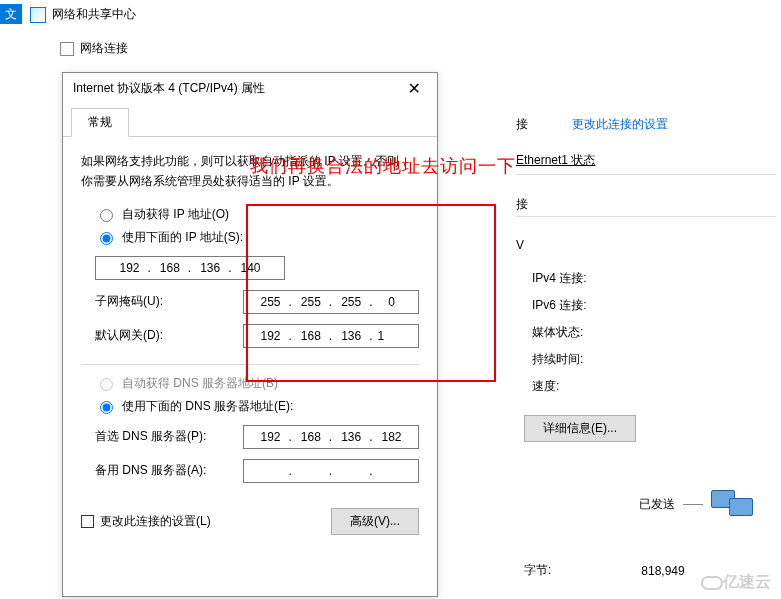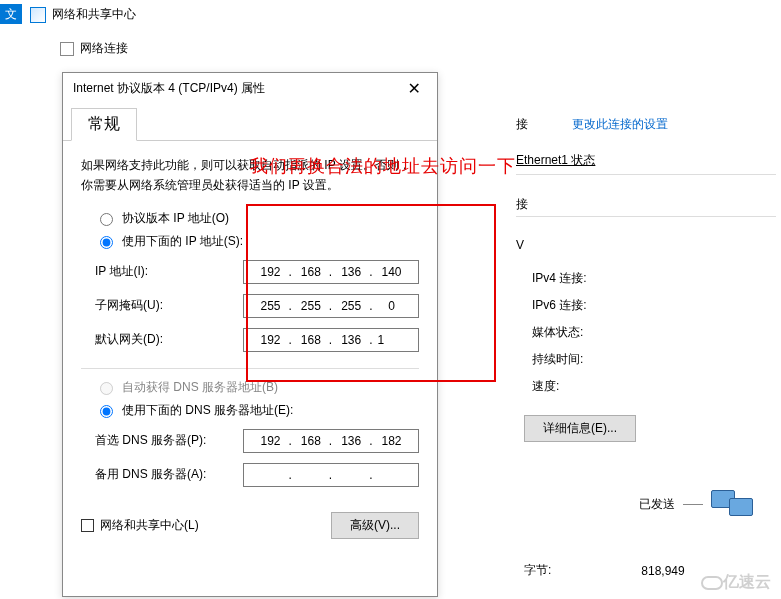--- a/index.html
+++ b/index.html
@@ -74,21 +74,21 @@
     padding: 0 8px;
     border-bottom: 1px solid #ccc;
     margin-top: 4px;
   }
   .tab {
     padding: 5px 16px;
     border: 1px solid #ccc;
     border-bottom: 1px solid #fff;
     margin-bottom: -1px;
     background: #fff;
-    font-size: 16px;
+    font-size: 12px;
   }
   .dialog-body {
     padding: 14px 18px;
   }
   .desc-text {
     line-height: 1.7;
     margin-bottom: 14px;
   }
   .radio-row {
     display: flex;
@@ -315,29 +315,28 @@
   </div>
   <div class="tabs">
     <div class="tab">常规</div>
   </div>
   <div class="dialog-body">
     <div class="desc-text">如果网络支持此功能，则可以获取自动指派的 IP 设置。否则，你需要从网络系统管理员处获得适当的 IP 设置。</div>
 
     <div class="ip-section">
       <div class="radio-row">
         <input type="radio" class="radio" name="ipmode" style="">
-        <span>协议版本 IP 地址(O)</span>
+        <span>自动获得 IP 地址(O)</span>
       </div>
       <div class="radio-row">
         <input type="radio" class="radio" name="ipmode" checked="" style="">
         <span>使用下面的 IP 地址(S):</span>
       </div>
 
       <div class="field-row">
-        <span class="field-label">IP 地址(I):</span>
         <div class="ip-input">
           <input class="ip-octet" value="192" style="">
             <span class="ip-dot">.</span>
           <input class="ip-octet" value="168" style="">
             <span class="ip-dot">.</span>
           <input class="ip-octet" value="136" style="">
             <span class="ip-dot">.</span>
           <input class="ip-octet" value="140" style="">
         </div>
       </div>
@@ -403,21 +402,21 @@
             <span class="ip-dot">.</span>
           <input class="ip-octet" value="" style="">
             <span class="ip-dot">.</span>
           <input class="ip-octet" value="" style="">
         </div>
       </div>
     </div>
 
     <div class="checkbox-row">
       <span class="checkbox"></span>
-      <span>网络和共享中心(L)</span>
+      <span>更改此连接的设置(L)</span>
     </div>
     <div class="adv-btn-wrap">
       <button class="win-btn">高级(V)...</button>
     </div>
   </div>
 </div>
 
 <div class="red-annotation">我们再换合法的地址去访问一下</div>
 <div class="red-box"></div>
 

